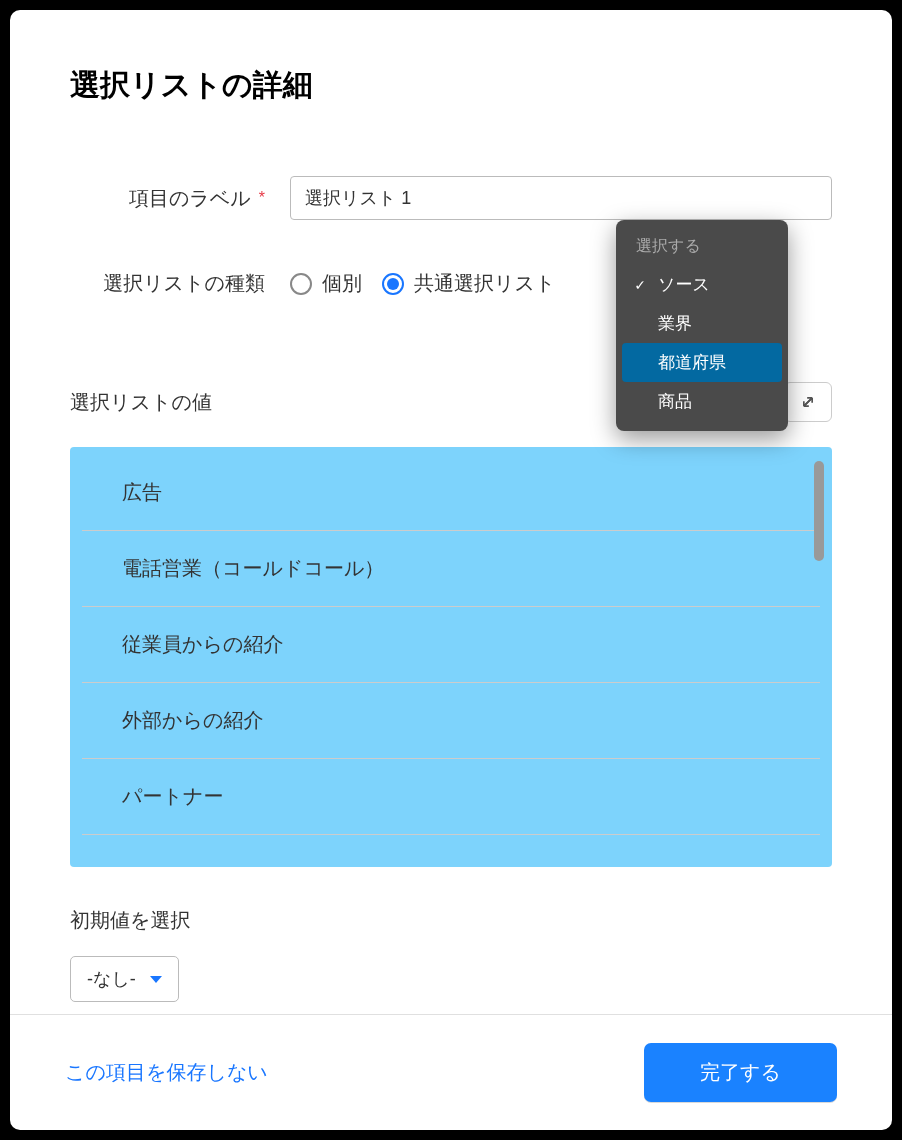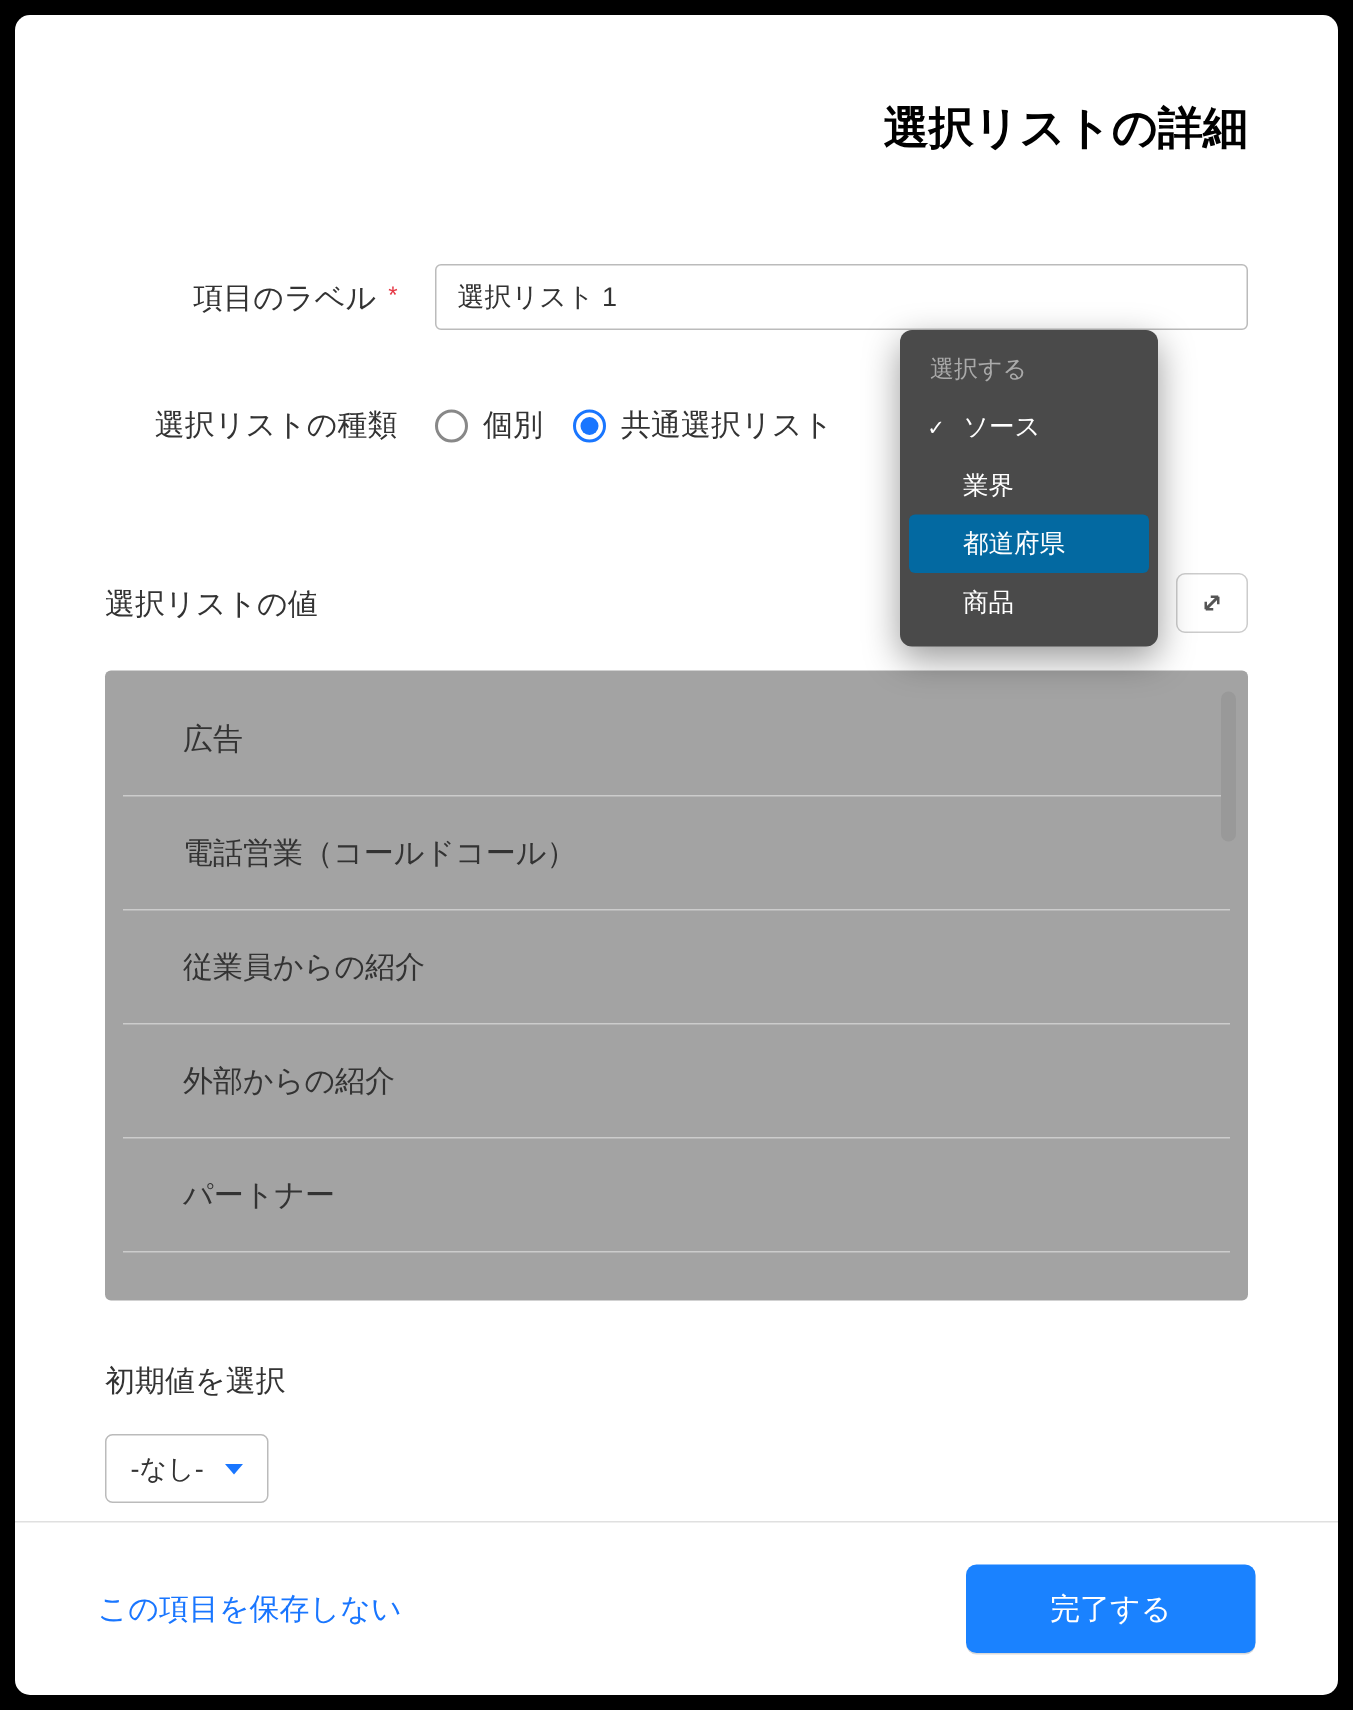--- a/index.html
+++ b/index.html
@@ -26,21 +26,20 @@
       flex: 1;
       padding: 55px 60px 0 60px;
       overflow: hidden;
       position: relative;
     }
     .page-title {
       font-size: 30px;
       font-weight: 700;
       color: #000;
       margin-bottom: 70px;
-      text-align: right;
     }
     .form-row {
       display: flex;
       align-items: center;
       margin-bottom: 50px;
     }
     .label-col {
       width: 220px;
       text-align: right;
       padding-right: 25px;
@@ -126,21 +125,21 @@
       background: #fff;
       display: flex;
       align-items: center;
       justify-content: center;
       cursor: pointer;
       color: #555;
     }
     .icon-btn svg { width: 20px; height: 20px; }
 
     .values-list {
-      background: #a3a3a3;
+      background: #7dd3fc;
       border-radius: 4px;
       padding: 8px 0 30px 0;
       position: relative;
       height: 420px;
     }
     .value-row {
       padding: 24px 40px;
       border-bottom: 1px solid #ccc;
       font-size: 20px;
       color: #333;
@@ -202,21 +201,21 @@
       padding: 16px 56px;
       border: none;
       border-radius: 7px;
       cursor: pointer;
       box-shadow: 0 1px 0 rgba(0,0,0,0.15);
     }
 
     .dropdown {
       position: absolute;
       top: 210px;
-      left: 590px;
+      left: 606px;
       width: 172px;
       background: #4a4a4a;
       border-radius: 8px;
       box-shadow: 0 8px 24px rgba(0,0,0,0.4);
       padding: 10px 0;
       z-index: 100;
     }
     .dropdown-header {
       color: #aaa;
       font-size: 16px;

